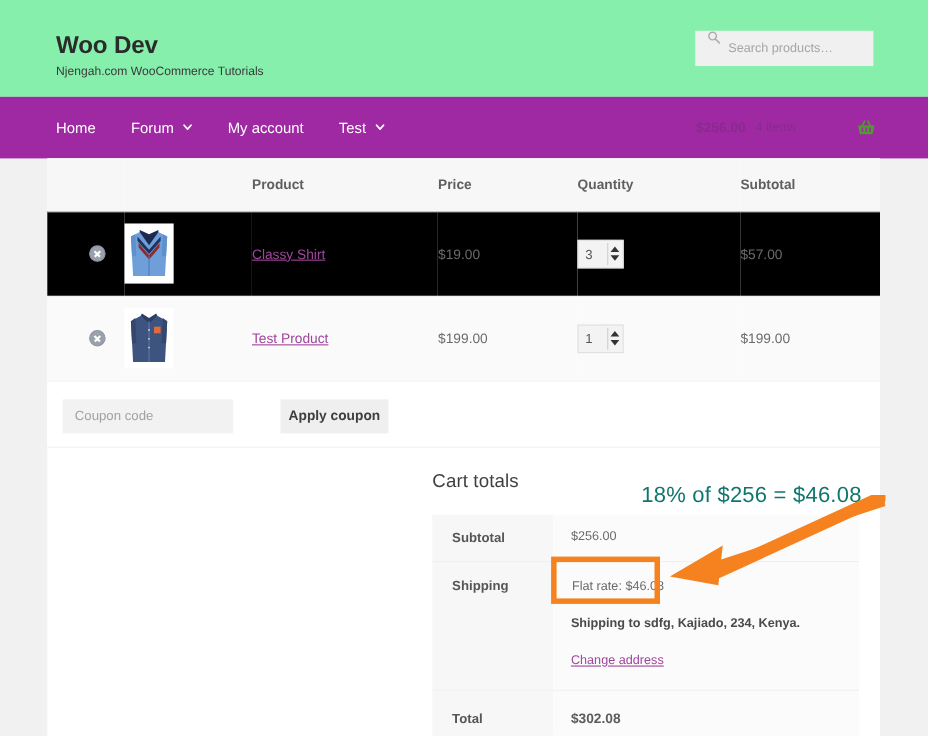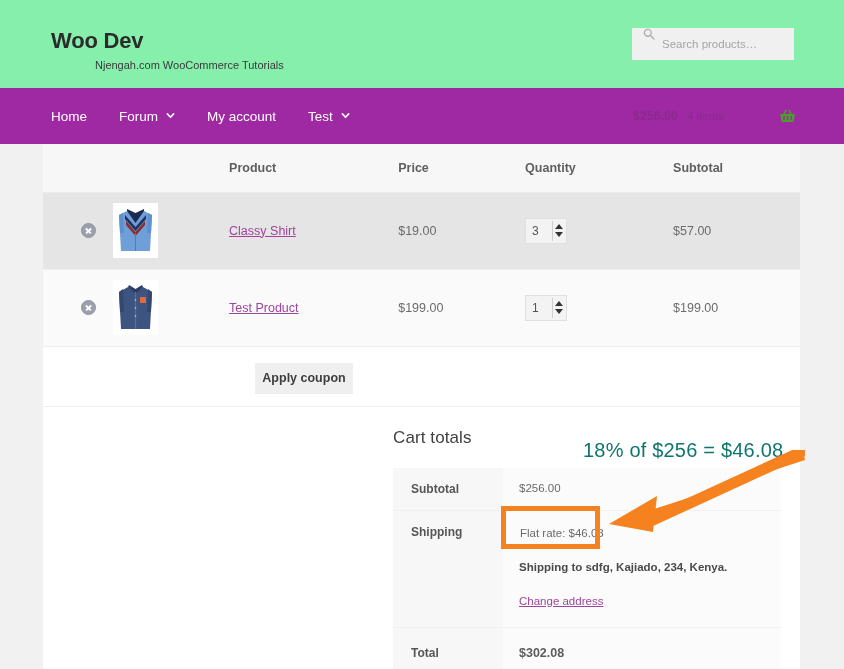--- a/index.html
+++ b/index.html
@@ -15,21 +15,21 @@
     position: absolute; left: 0; top: 0;
     width: 844px; height: 88px;
     background: #86efac;
   }
   .brand { position: absolute; left: 51px; top: 28px; }
   .brand-title {
     font-size: 22px; font-weight: bold; color: #2b2b2b;
     letter-spacing: -0.2px; line-height: 26px;
   }
   .brand-tagline {
-    font-size: 11px; color: #3a3a3a; margin-top: 4px; line-height: 14px; margin-left: 44px;
+    font-size: 11px; color: #3a3a3a; margin-top: 4px; line-height: 14px;
   }
   .header-search {
     position: absolute; left: 632px; top: 28px;
     width: 162px; height: 32px;
     background: #f0f0f0;
     display: flex; 
     padding-left: 11px;
   }
   .search-icon { width: 12px; height: 12px; flex: 0 0 auto; opacity: .55; }
   .search-input {
@@ -94,21 +94,21 @@
   .col-thumb  { width: 110px; }
   .col-name   { width: 160px; }
   .col-price  { width: 120px; }
   .col-qty    { width: 140px; }
   .col-sub    { width: 120px; }
 
   .cart-table tbody td {
     height: 77px; vertical-align: middle;
     border-bottom: 1px solid #efefef;
     font-size: 12.5px; color: #6b6b6b;
-    background: #e5e5e5;
+    background: #000000;
   }
   .cart-table tbody tr:nth-child(2) td { background: #fafafa; }
 
   .remove-btn {
     width: 15px; height: 15px; border-radius: 50%;
     background: #9aa0ac; display: block; margin-left: 38px;
     position: relative; cursor: pointer;
     border: 1px solid #8e95a3;
   }
   .remove-btn::before, .remove-btn::after {
@@ -363,20 +363,21 @@
               <span class="spin-dn"></span>
             </span>
           </div>
         </td>
         <td>$199.00</td>
       </tr>
     </tbody>
   </table>
 
   <div class="coupon-row">
+    <input class="coupon-input" type="text" placeholder="Coupon code" style="">
     <button class="apply-coupon-btn">Apply coupon</button>
   </div>
 
   <div class="totals-wrap">
     <div class="totals-heading">Cart totals</div>
 
     <table class="totals-table">
       <tbody>
         <tr class="row-subtotal">
           <th>Subtotal</th>

